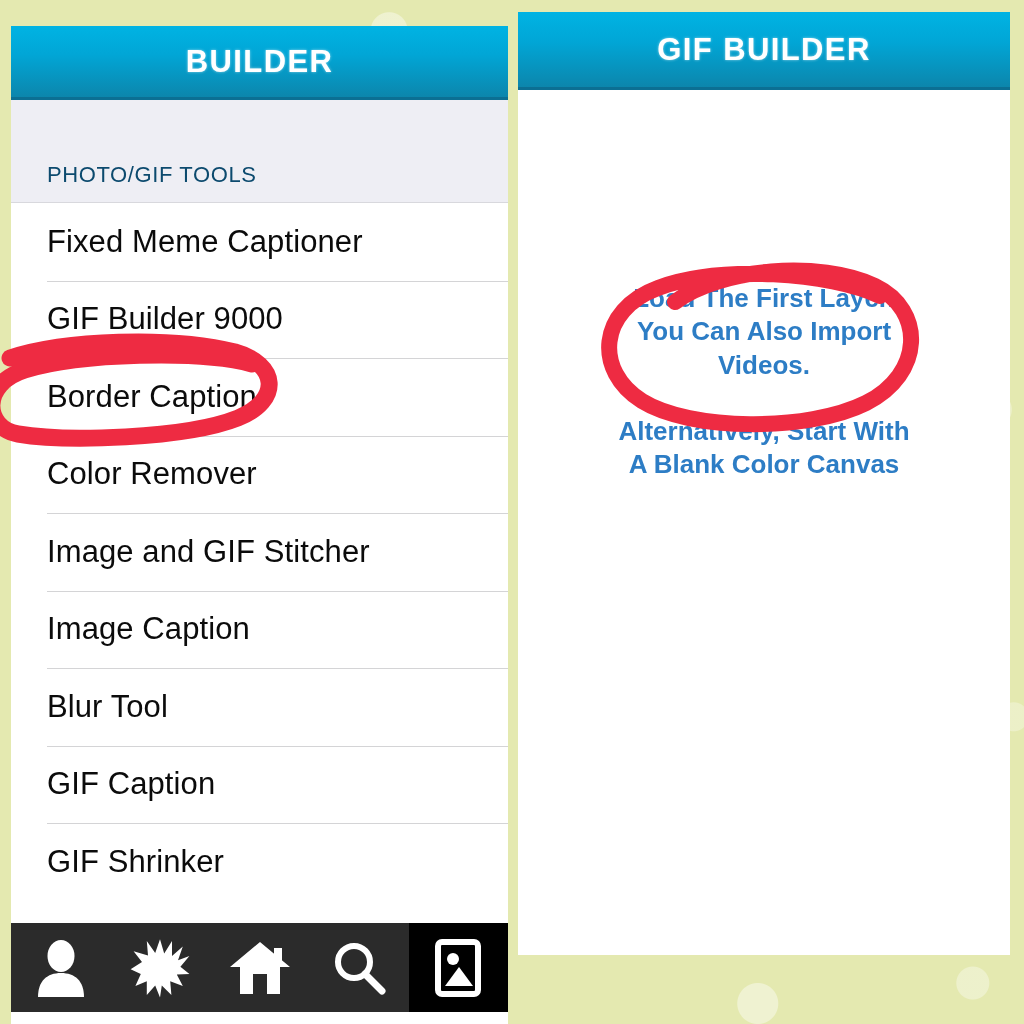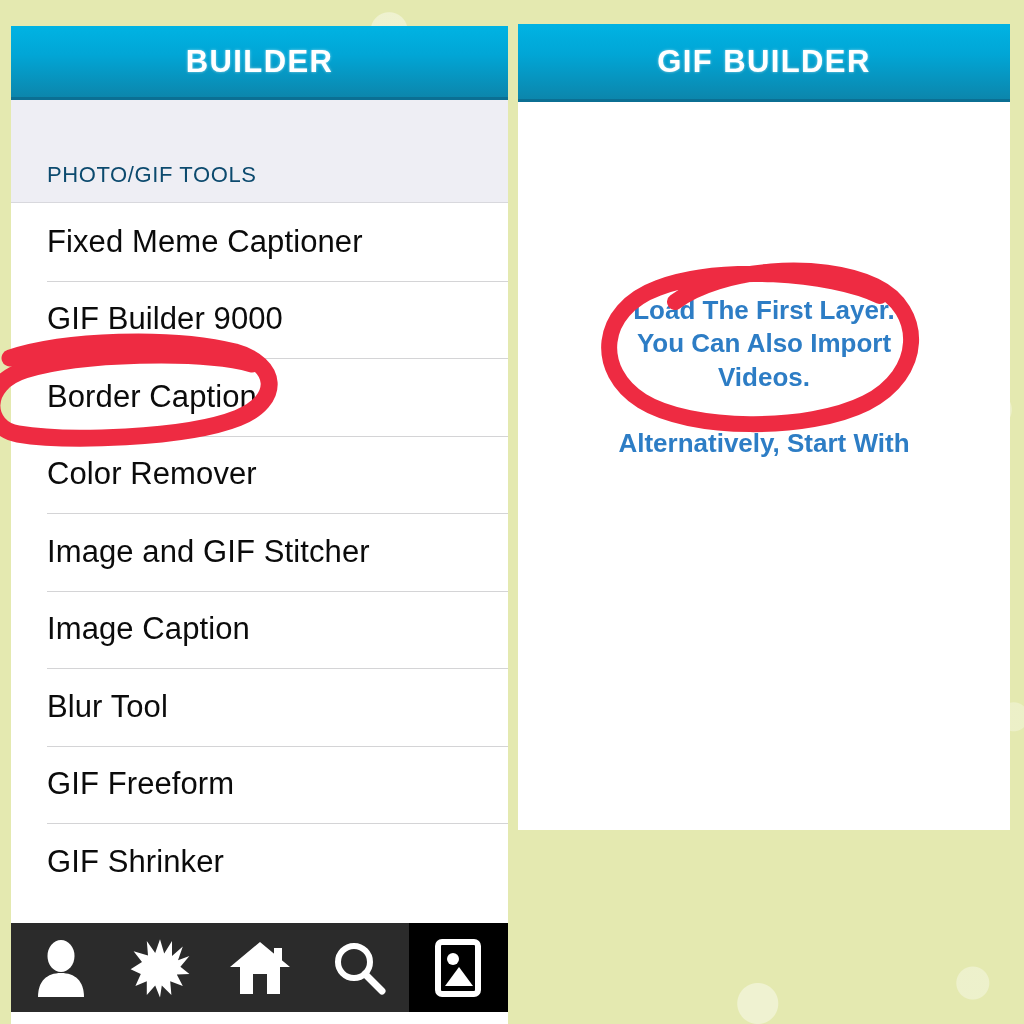--- a/index.html
+++ b/index.html
@@ -37,21 +37,21 @@
   }
 
   
   .panel {
     position: absolute;
     background: #ffffff;
     z-index: 2;
     overflow: hidden;
   }
   #left-panel  { left: 11px;  top: 26px; width: 497px; height: 1000px; }
-  #right-panel { left: 518px; top: 24px; width: 492px; height: 806px; }
+  #right-panel { left: 518px; top: 12px; width: 492px; height: 943px; }
 
   .nav-header {
     height: 74px;
     background: linear-gradient(to bottom, #00b3e3 0%, #01a6d6 40%, #0c86ac 100%);
     border-bottom: 3px solid #0b6f93;
     display: flex;
     align-items: center;
     justify-content: center;
     box-sizing: border-box;
   }
@@ -180,21 +180,21 @@
     <div class="tool-row">
       <span class="tool-label">Image and GIF Stitcher</span>
     </div>
     <div class="tool-row">
       <span class="tool-label">Image Caption</span>
     </div>
     <div class="tool-row">
       <span class="tool-label">Blur Tool</span>
     </div>
     <div class="tool-row">
-      <span class="tool-label">GIF Freeform</span>
+      <span class="tool-label">GIF Caption</span>
     </div>
     <div class="tool-row">
       <span class="tool-label">GIF Shrinker</span>
     </div>
   </div>
 </div>
 
 <div id="tab-bar">
 
   <div class="tab-item">
@@ -254,20 +254,21 @@
   <div id="right-body">
 
     <div class="hint-block" id="hint-primary">
       <div>Load The First Layer.</div>
       <div>You Can Also Import</div>
       <div>Videos.</div>
     </div>
 
     <div class="hint-block" id="hint-secondary">
       <div>Alternatively, Start With</div>
+      <div>A Blank Color Canvas</div>
     </div>
 
   </div>
 </div>
 
 <div class="marker" id="marker-left">
   <svg width="330" height="130" viewBox="0 0 330 130">
     <path d="M40 40
              C 95 22, 200 18, 265 34
              C 308 46, 312 82, 268 100

